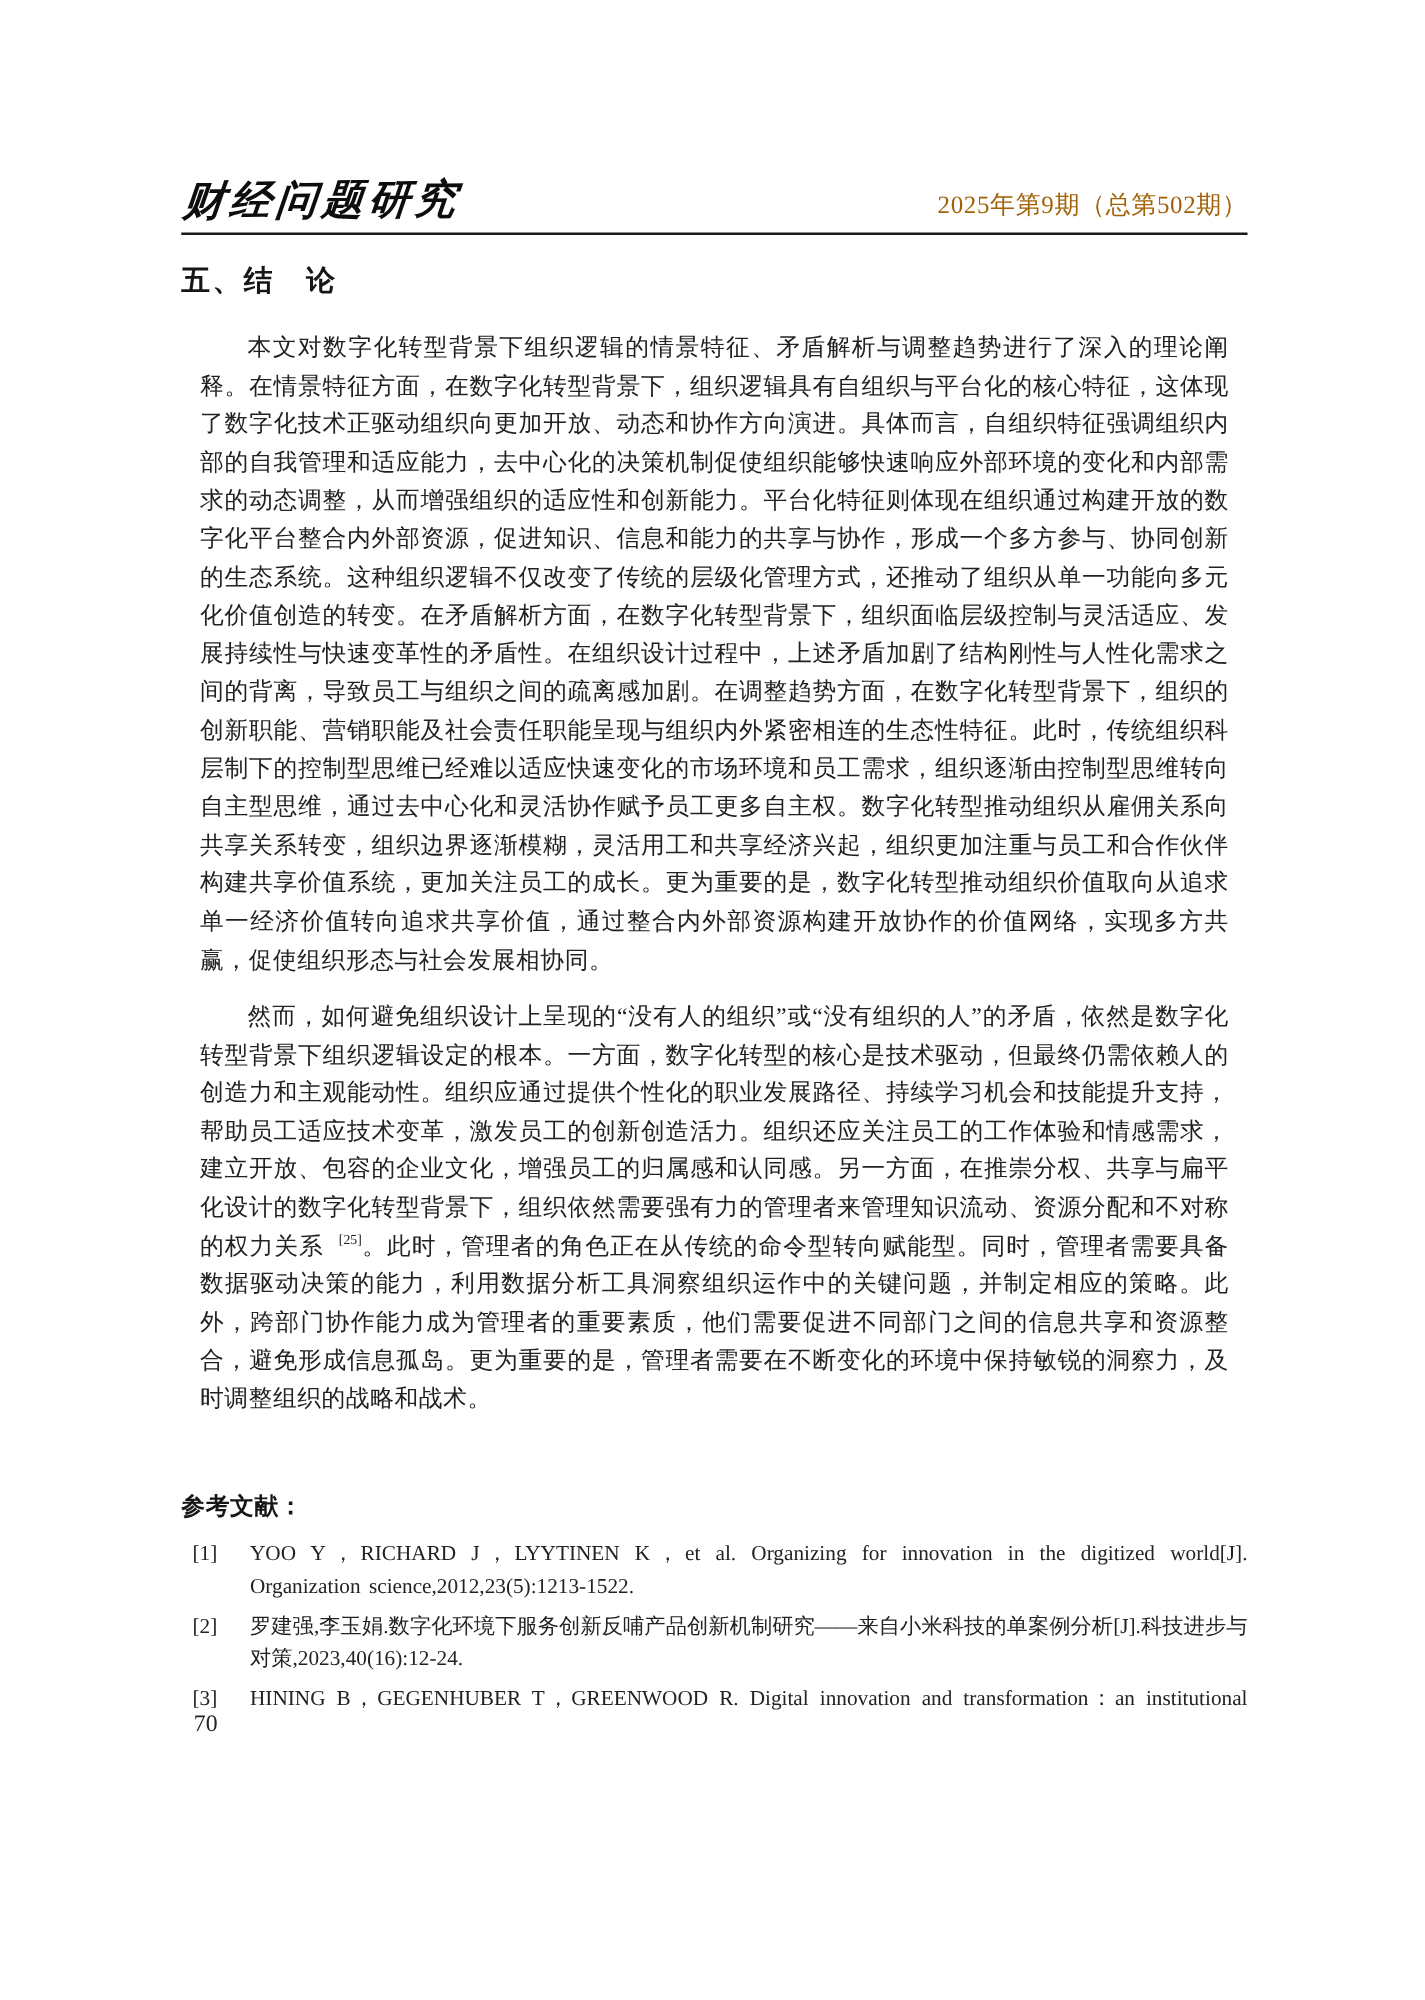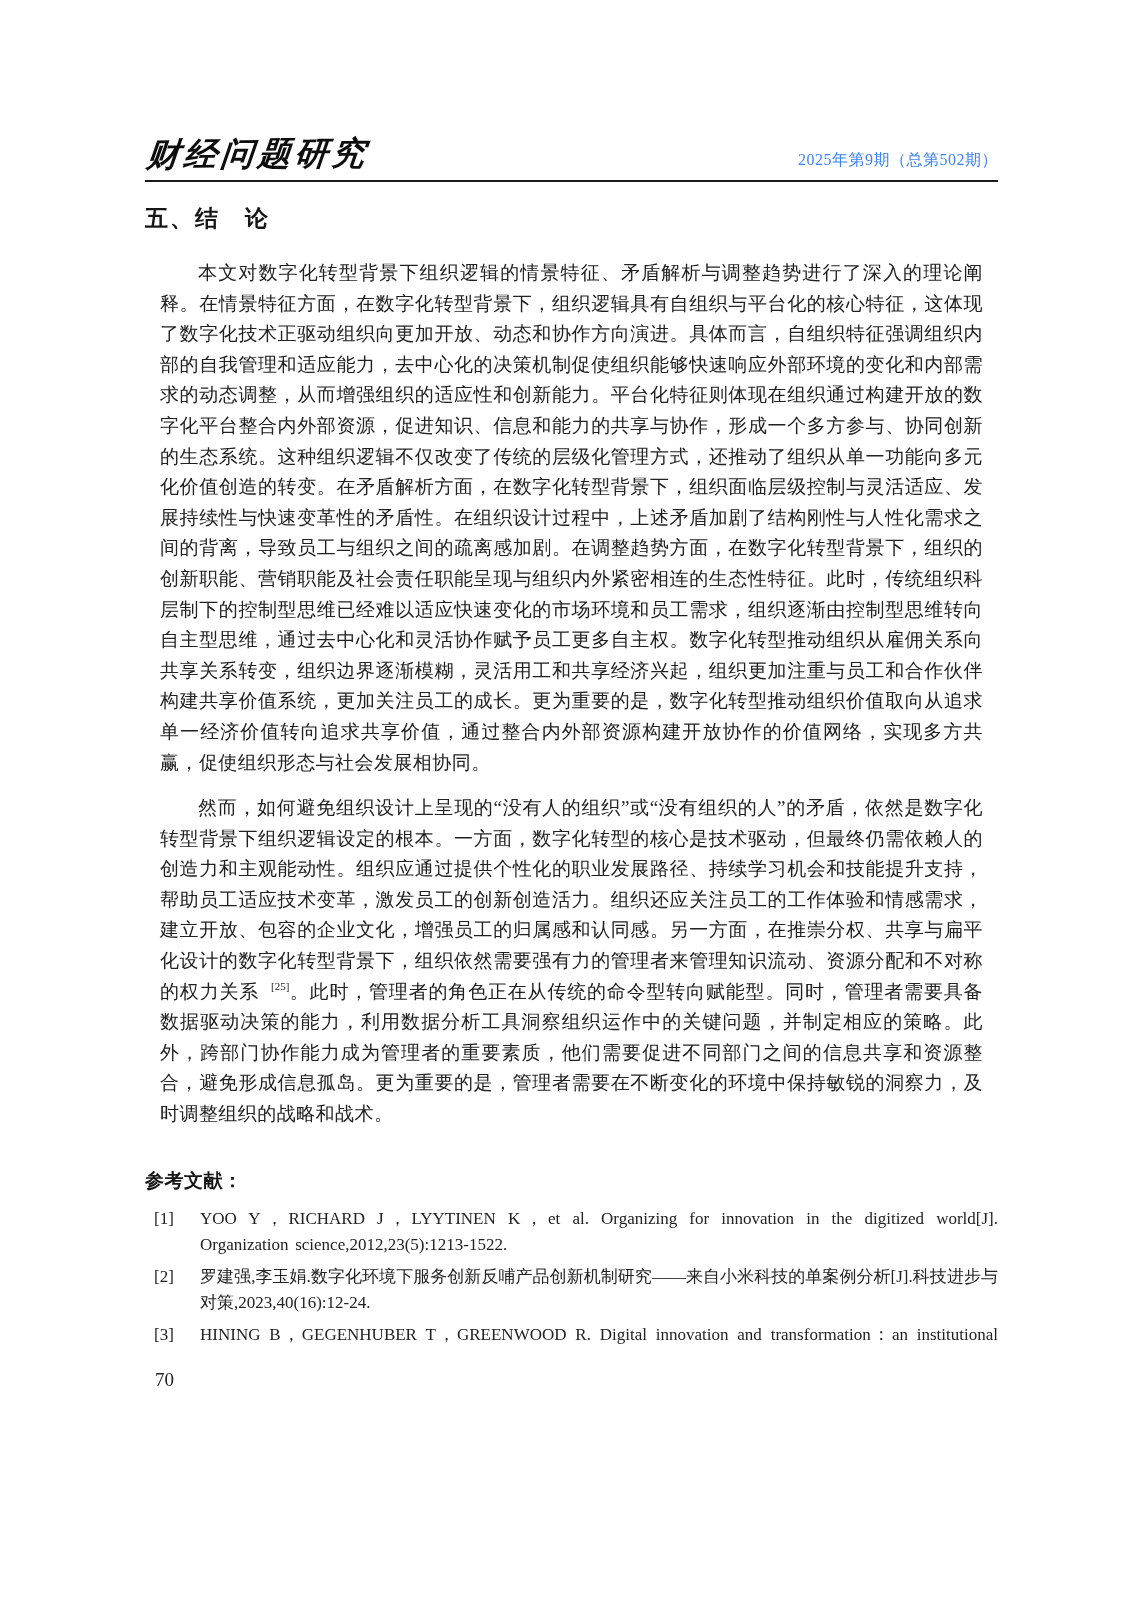--- a/index.html
+++ b/index.html
@@ -30,22 +30,22 @@
     font-weight: 900;
     font-style: italic;
     font-size: 33px;
     letter-spacing: 4px;
     transform: skewX(-6deg) rotate(-0.5deg);
     transform-origin: left bottom;
     color: #0d0d0d;
     line-height: 1.1;
   }
   .issue-info {
-    font-size: 16px;
-    color: #3b82f6;
+    font-size: 20px;
+    color: #a16207;
     letter-spacing: 0.5px;
     padding-bottom: 2px;
     margin-top: 24px;
   }
   
   .section-title {
     margin-top: 21px;
     text-align: left;
     font-family: "DejaVu Sans", "Liberation Sans", sans-serif;
     font-weight: 600;
@@ -67,21 +67,21 @@
     text-indent: 2em;
   }
   sup.cite {
     font-size: 11px;
     line-height: 0;
     vertical-align: super;
     letter-spacing: 0;
     padding-left: 12px;
   }
   
-  .references { margin-top: 38px; }
+  .references { margin-top: 56px; }
   .references-heading {
     font-family: "DejaVu Sans", "Liberation Sans", sans-serif;
     font-weight: 700;
     font-size: 19px;
     color: #161616;
     margin-bottom: 12px;
     letter-spacing: 0.5px;
   }
   .ref-item {
     position: relative;

